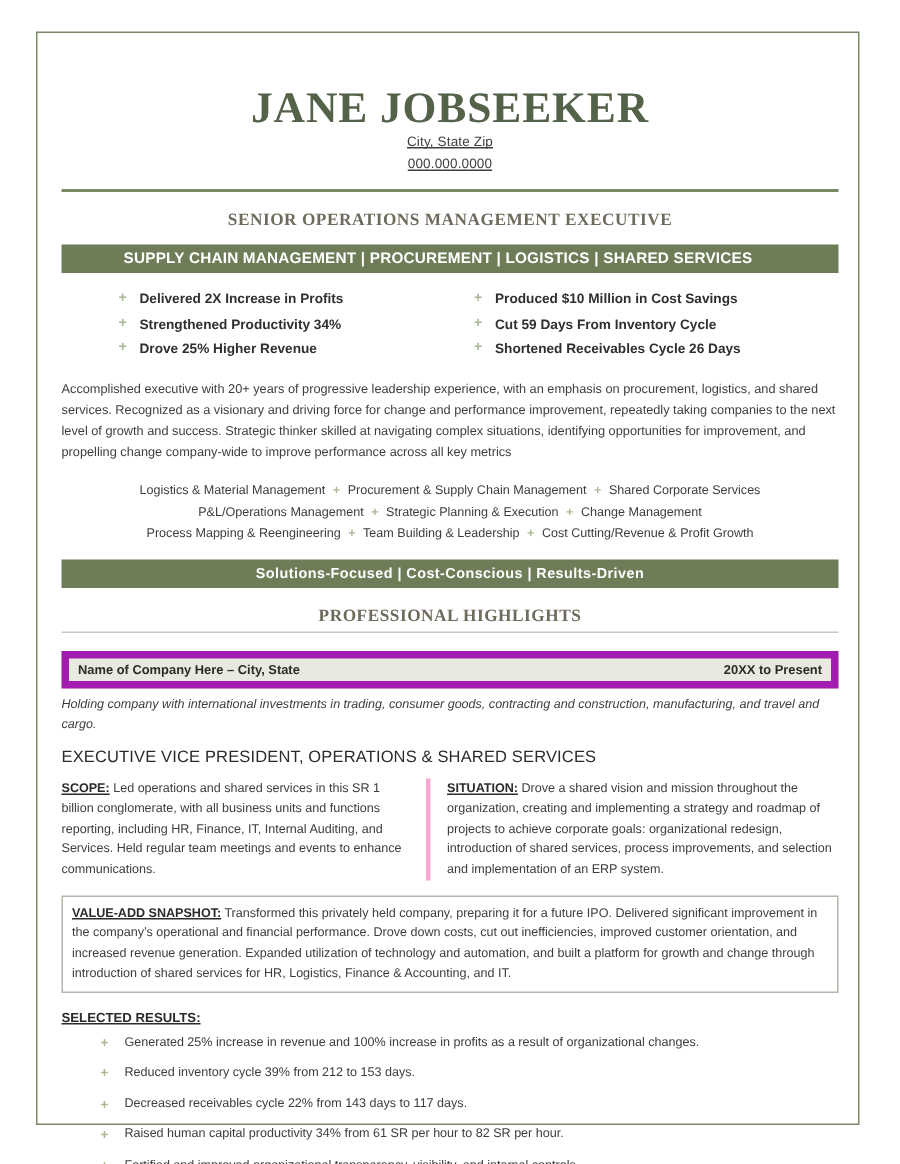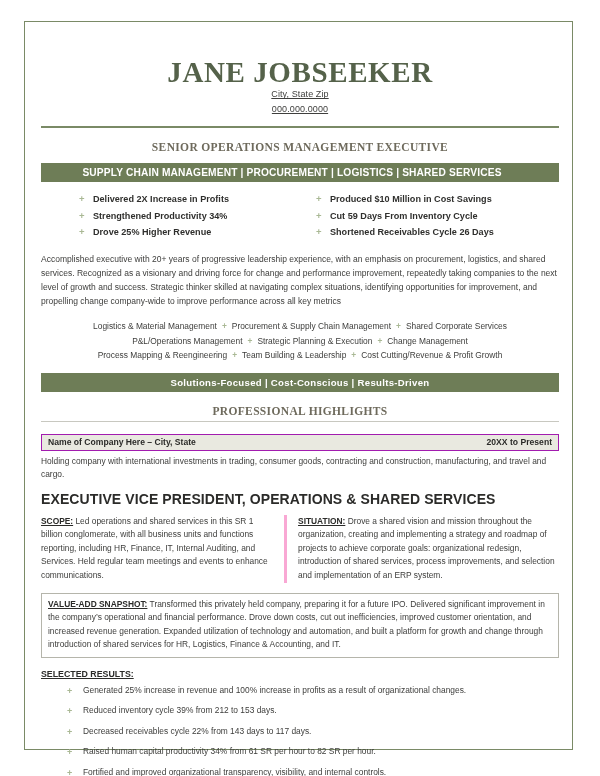--- a/index.html
+++ b/index.html
@@ -139,39 +139,40 @@
     font-size: 8.4px;
     color: #3d3d3b;
     line-height: 1.72;
   }
   .comp .plus-sep { color: #a9b894; padding: 0 5px; }
 
   
   .company-bar {
     margin-top: 12px;
     background: #e9e9e0;
-    border: 1px solid #a21caf;
+    border: 5px solid #a21caf;
     box-sizing: border-box;
     display: flex;
     justify-content: space-between;
     align-items: center;
     padding: 2px 6px 3px 6px;
     font-size: 8.6px;
     font-weight: bold;
     color: #2b2b29;
   }
   .company-blurb {
     font-size: 8.4px;
+    font-style: italic;
     line-height: 1.6;
     color: #3d3d3b;
     margin-top: 4px;
   }
   .role-title {
-    font-size: 14px;
-    font-weight: bold;
+    font-size: 11px;
+    font-weight: normal;
     color: #2b2b29;
     margin-top: 9px;
     letter-spacing: 0.1px;
   }
 
   
   .two-col {
     display: flex;
     margin-top: 8px;
   }

